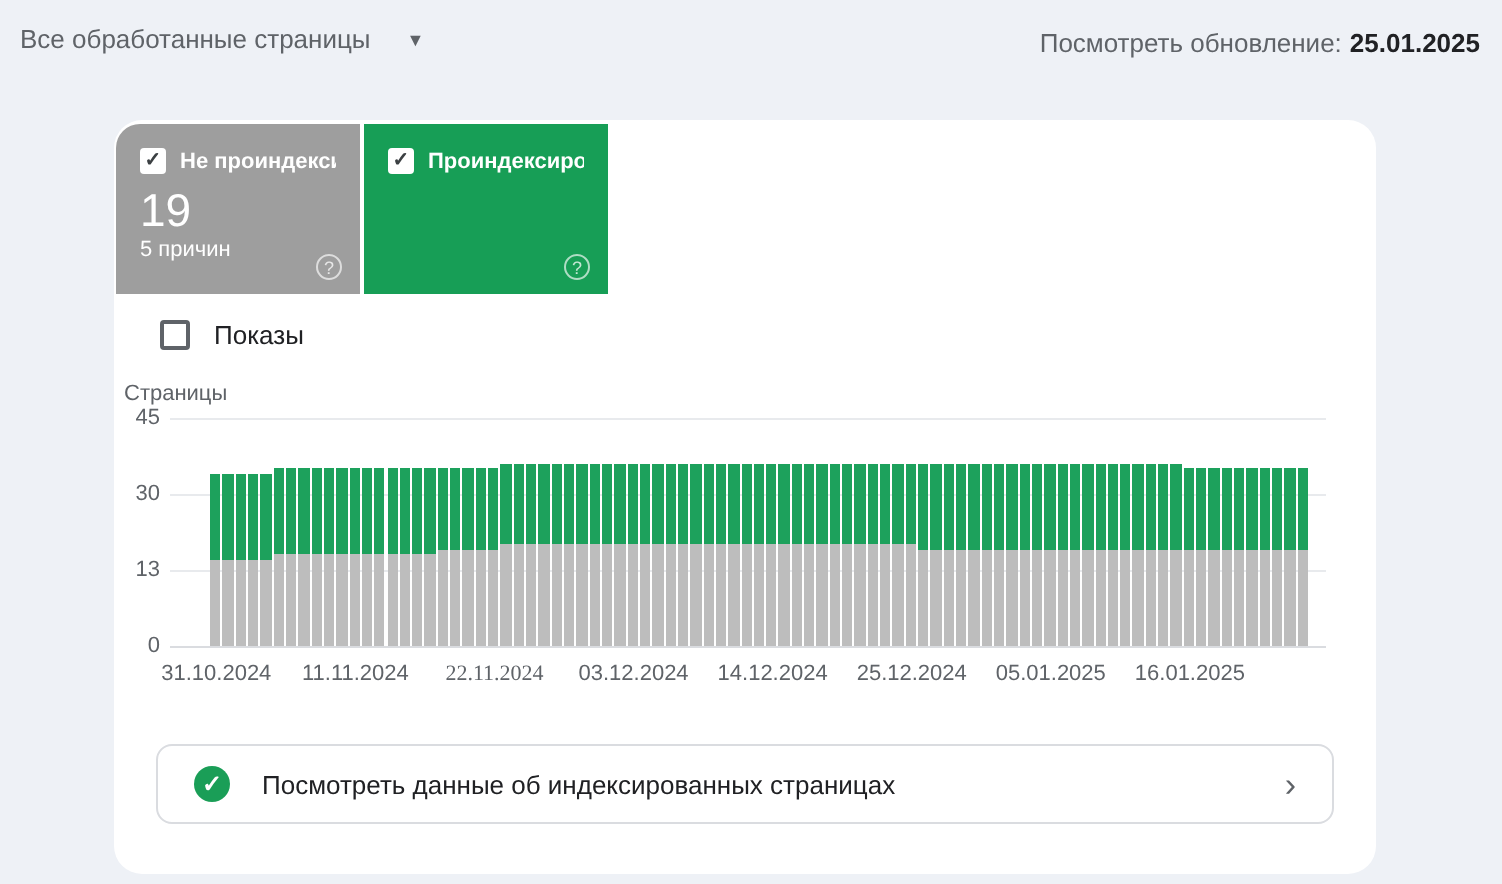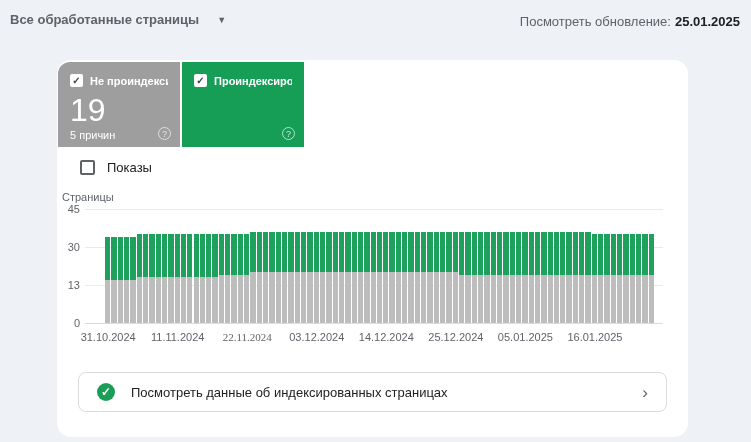--- a/index.html
+++ b/index.html
@@ -7,21 +7,21 @@
   body {
     font-family:"Liberation Sans", sans-serif;
     background:#eef1f6;
     color:#202124;
     position:relative;
   }
   
   .topbar { position:absolute; top:0; left:0; width:751px; height:45px; }
   .filter {
     position:absolute; left:10px; top:12px; display:flex; align-items:center;
-    gap:18px; cursor:pointer; color:#5f6368; font-size:13px;font-weight:bold;
+    gap:18px; cursor:pointer; color:#5f6368; font-size:13px;
   }
   .caret { font-size:9px; color:#5f6368; }
   .lastupdate {
     position:absolute; right:11px; top:14px; font-size:13px; color:#5f6368;
     white-space:nowrap;
   }
   .lastupdate b { color:#202124; font-weight:600; margin-left:4px; }
 
   
   .panel {
@@ -38,21 +38,21 @@
   .tile.first { border-radius:12px 0 0 0; }
   .tile-head { display:flex; align-items:center; gap:7px; }
   .tile-check {
     width:13px; height:13px; background:#ffffff; border-radius:2px;
     color:#3c4043; font-size:10px; line-height:13px; text-align:center;
     font-weight:bold; flex:none;
   }
   .tile-label {
     font-size:11px; font-weight:bold; white-space:nowrap; overflow:hidden;
   }
-  .tile-value { font-size:32px; font-weight:400; margin-top:6px; line-height:1.1; }
+  .tile-value { font-size:23px; font-weight:400; margin-top:6px; line-height:1.1; }
   .tile-sub { font-size:11px; margin-top:1px; }
   .tile-help {
     position:absolute; right:9px; bottom:7px; width:13px; height:13px;
     border:1px solid rgba(255,255,255,0.65); border-radius:50%;
     color:rgba(255,255,255,0.75); font-size:9px; line-height:12px;
     text-align:center; cursor:pointer;
   }
 
   
   .impressions {

